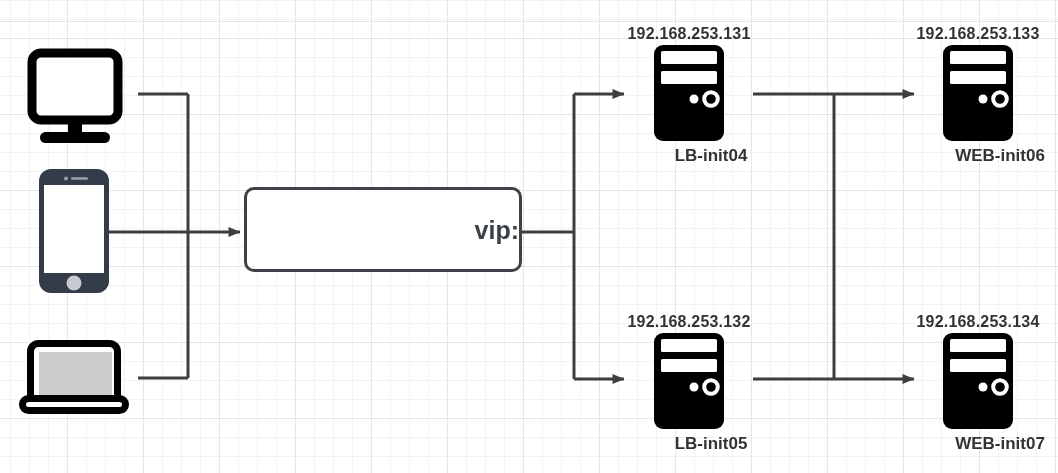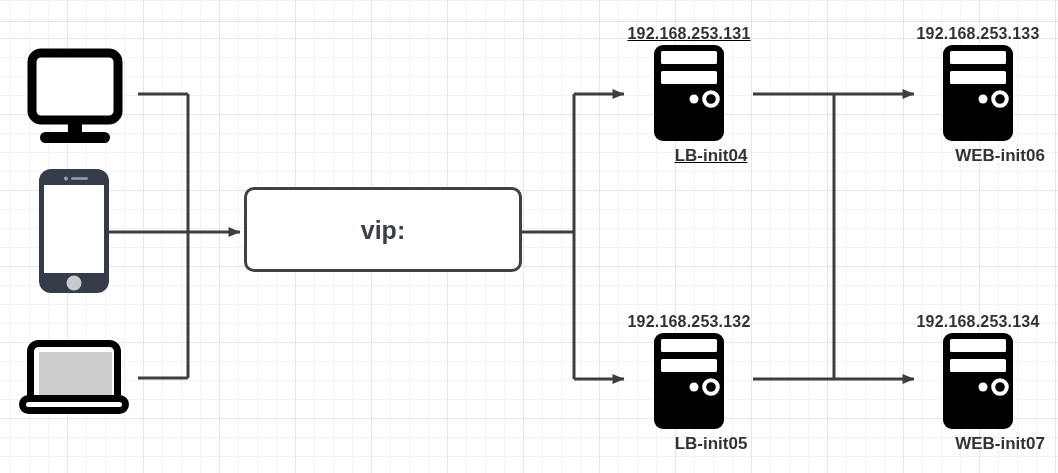--- a/index.html
+++ b/index.html
@@ -50,21 +50,21 @@
     left: 244px;
     top: 187px;
     width: 278px;
     height: 85px;
     box-sizing: border-box;
     background: #ffffff;
     border: 3px solid #3e4248;
     border-radius: 10px;
     display: flex;
     flex-direction: column;
-    align-items: center;
+    align-items: flex-end;
     justify-content: center;
     font-size: 25px;
     font-weight: bold;
     color: #3a4047;
     line-height: 28px;
   }
 </style>
 </head>
 <body>
 
@@ -114,21 +114,21 @@
       <rect x="11.5" y="3.5" width="87" height="60" rx="8" fill="#ffffff" stroke="#000000" stroke-width="7"></rect>
       <rect x="20" y="12" width="73" height="43" fill="#cccccc"></rect>
       <rect x="3.5" y="58.5" width="103" height="12" rx="6" fill="#ffffff" stroke="#000000" stroke-width="7"></rect>
     </svg>
   </div>
 
   <div id="vip-box">
     <div>vip:</div>
   </div>
 
-  <div class="server-node" style="left:625px; top:25px;text-decoration:underline;">
+  <div class="server-node" style="left:625px; top:25px;">
     <div class="ip-label">192.168.253.131</div>
     <svg class="server-icon" width="70" height="96" viewBox="0 0 70 96">
       <rect x="0" y="0" width="70" height="96" rx="9" fill="#000000"></rect>
       <rect x="7" y="6" width="56" height="13" rx="1.5" fill="#ffffff"></rect>
       <rect x="7" y="26" width="56" height="13" rx="1.5" fill="#ffffff"></rect>
       <circle cx="40" cy="54" r="4.5" fill="#ffffff"></circle>
       <circle cx="57" cy="54" r="6.8" fill="none" stroke="#ffffff" stroke-width="4"></circle>
     </svg>
     <div class="name-label">LB-init04</div>
   </div>

